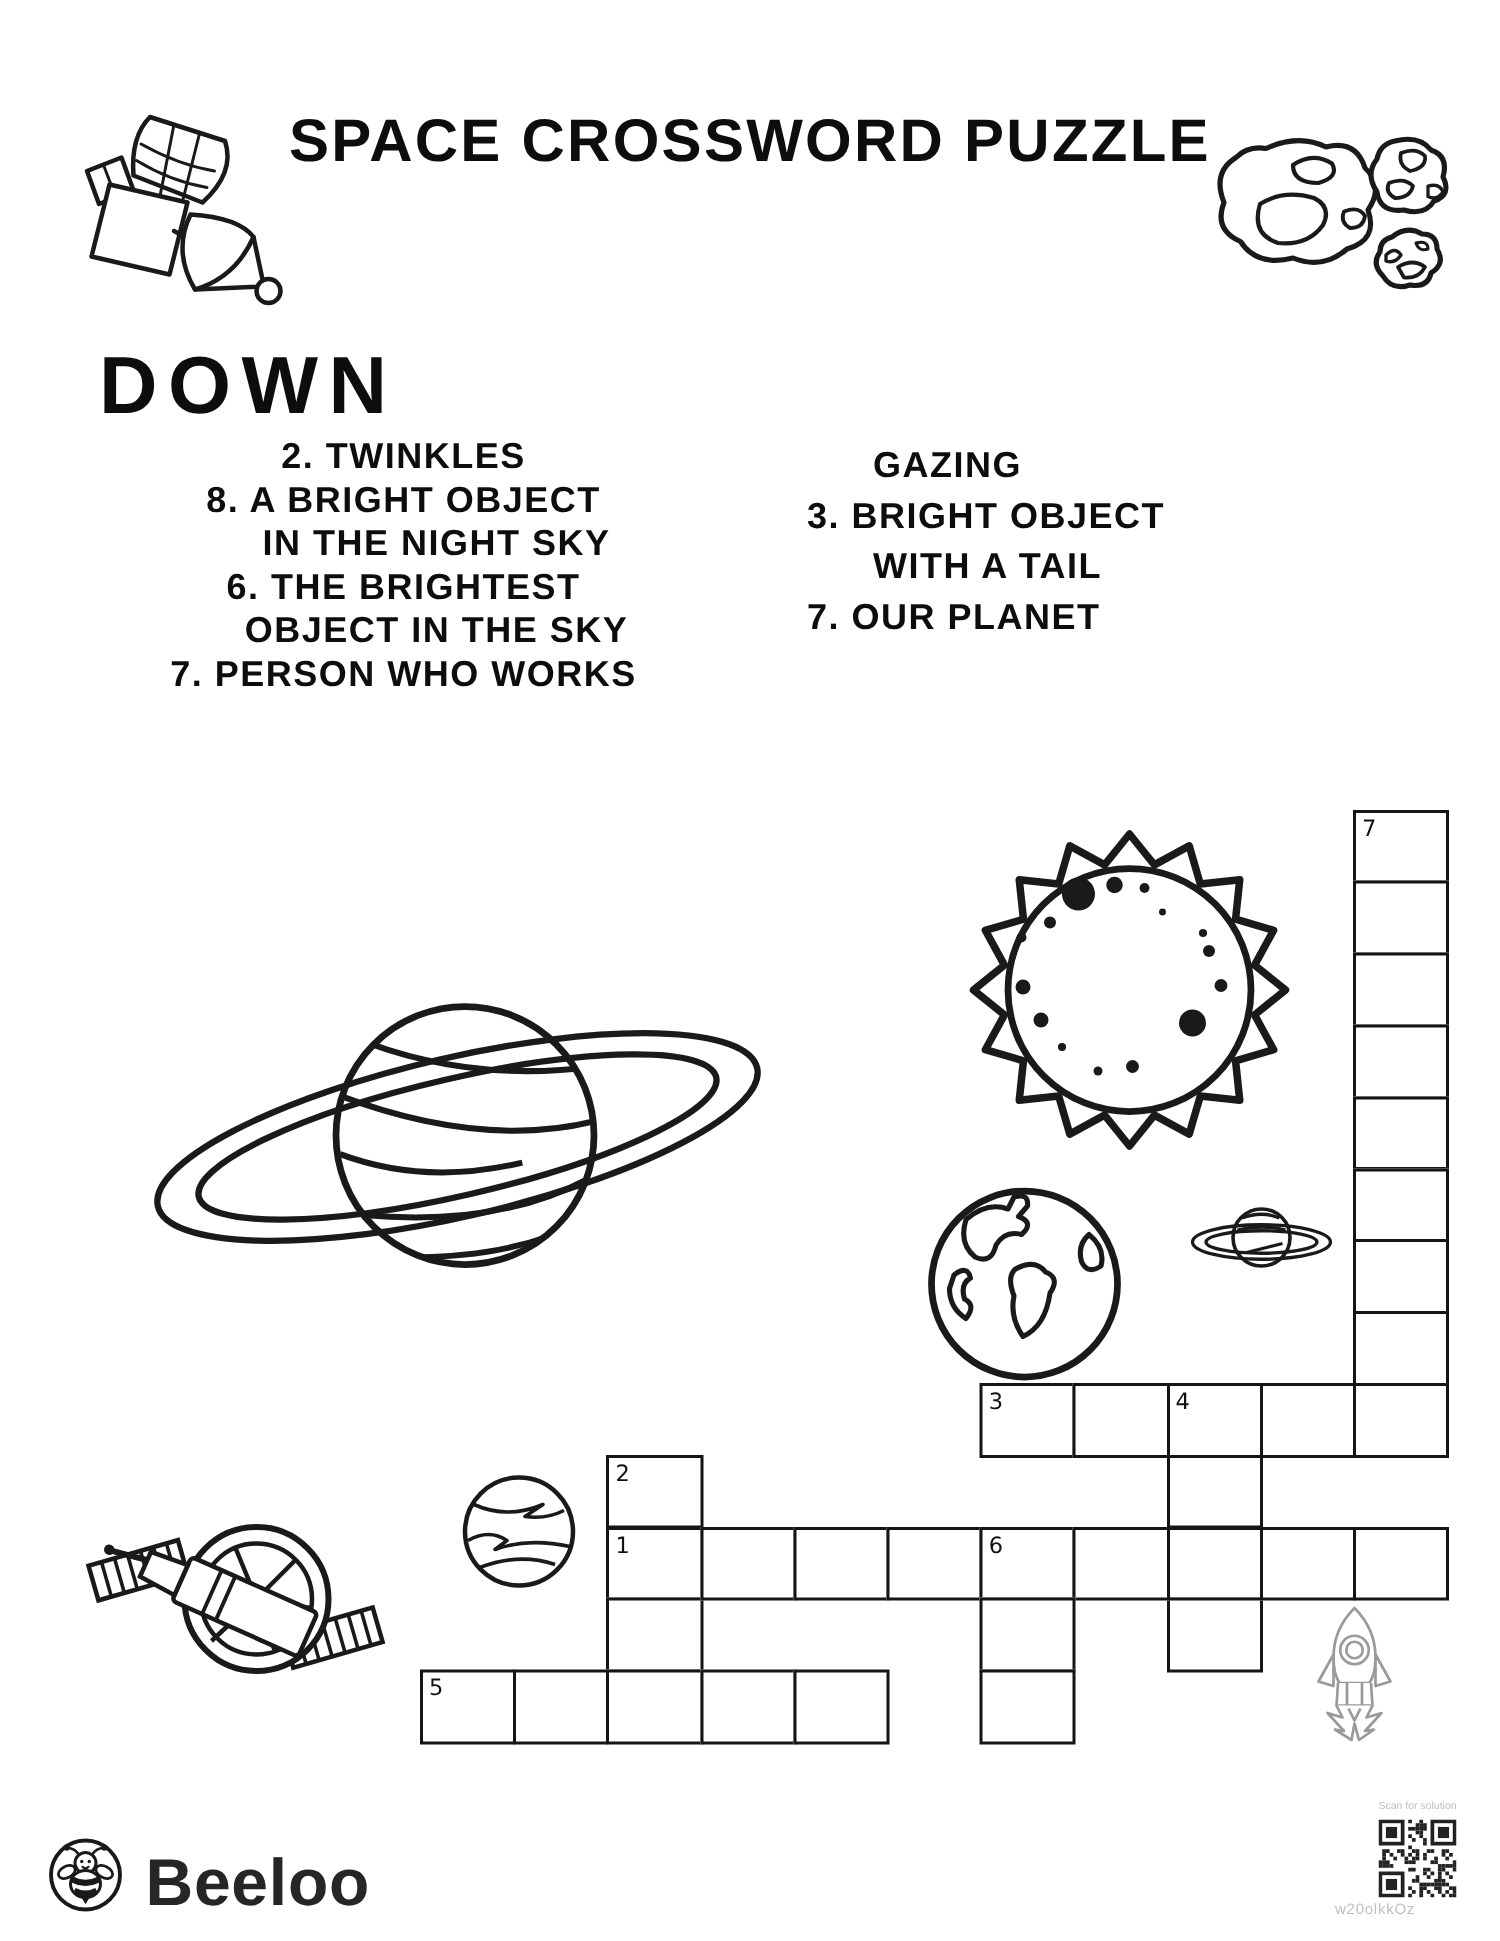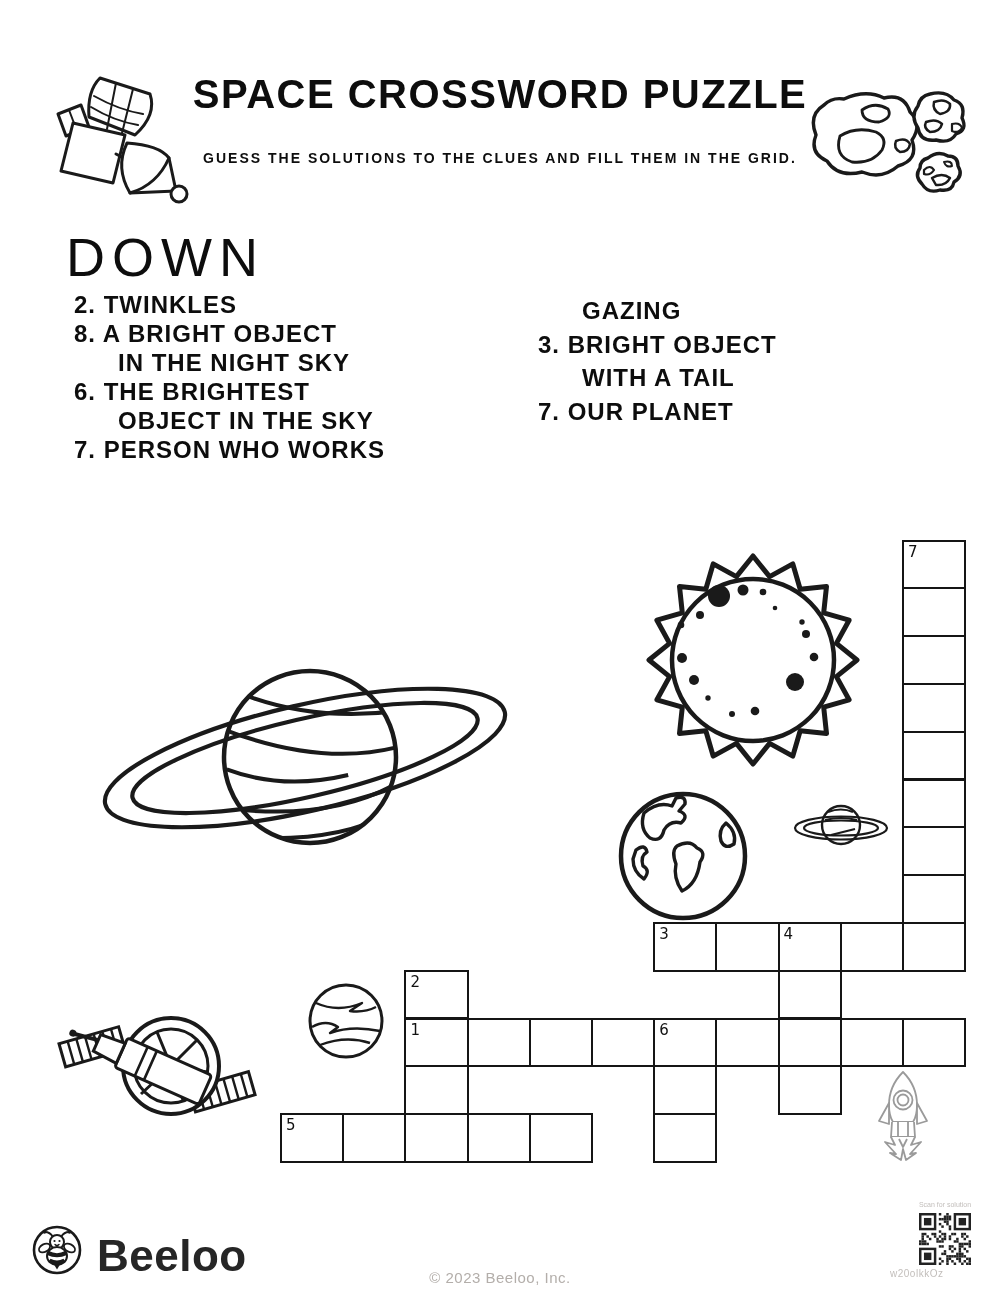--- a/index.html
+++ b/index.html
@@ -15,27 +15,27 @@
     text-align:center; font-size:40px; font-weight:bold;
     letter-spacing:1.5px; color:#0d0d0d; white-space:nowrap;
   }
   .subtitle {
     position:absolute; left:0; top:138px; width:1000px;
     text-align:center; font-size:14px; font-weight:bold;
     letter-spacing:2px; color:#0d0d0d; white-space:nowrap;
   }
   
   .clue-heading {
-    position:absolute; font-size:54px; font-weight:normal;
+    position:absolute; font-size:54px; font-weight:bold;
     letter-spacing:7px; color:#0d0d0d; white-space:nowrap;
   }
   #down-heading   { left:66px;  top:214px; }
   #across-heading { left:534px; top:214px; }
   .clue-list { position:absolute; font-size:24px; font-weight:bold; letter-spacing:1px; color:#0d0d0d; }
-  #down-clues   { left:74px;  top:278px; width:420px; }
+  #down-clues   { left:59px;  top:278px; width:420px;text-align:center; }
   #across-clues { left:538px; top:282px; width:420px; }
   #down-clues   .clue-line { line-height:29px; white-space:nowrap; }
   #across-clues .clue-line { line-height:33.5px; white-space:nowrap; }
   .clue-line.cont { padding-left:44px; }
   
   #crossword-grid { position:absolute; left:0; top:0; width:1000px; height:1294px; pointer-events:none; }
   .cell {
     position:absolute; width:64.2px; height:49.8px;
     border:2px solid #151515; background:#fff; pointer-events:auto;
   }
@@ -62,21 +62,20 @@
     position:absolute; left:890px; top:1256px; width:110px; 
     font-size:10px; color:#c2bebb; letter-spacing:0.5px;
   }
 </style>
 </head>
 <body>
 
 <div class="page">
 
   <div class="title">SPACE CROSSWORD PUZZLE</div>
-  <div class="subtitle">GUESS THE SOLUTIONS TO THE CLUES AND FILL THEM IN THE GRID.</div>
 
   <svg class="illus" style="left:38px; top:60px;" width="152" height="138" viewBox="0 0 152 138">
     <g fill="#fff" stroke="#1a1a1a" stroke-width="3" stroke-linejoin="round" stroke-linecap="round">
       <path d="M62 6 L112 22 Q119 43 97 63 L51 45 Q49 19 62 6 Z"></path>
       <g stroke-width="2" fill="none">
         <path d="M78 11 L69 57"></path>
           <path d="M95 17 L84 61"></path>
         <path d="M56 24 Q81 38 105 42"></path>
           <path d="M53 35 Q76 49 100 53"></path>
       </g>
@@ -299,21 +298,20 @@
     <circle cx="26" cy="18" r="7" fill="#fff" stroke="#1a1a1a" stroke-width="2"></circle>
     <circle cx="23.5" cy="17" r="1.1" fill="#1a1a1a"></circle>
     <circle cx="28.5" cy="17" r="1.1" fill="#1a1a1a"></circle>
     <path d="M24 20.5 Q26 22.5 28 20.5" fill="none" stroke="#1a1a1a" stroke-width="1.4" stroke-linecap="round"></path>
     <ellipse cx="26" cy="32" rx="10" ry="9" fill="#fff" stroke="#1a1a1a" stroke-width="2"></ellipse>
     <path d="M17 29 Q26 33.5 35 29" fill="none" stroke="#1a1a1a" stroke-width="4.2"></path>
     <path d="M18.5 36.5 Q26 40.5 33.5 36.5" fill="none" stroke="#1a1a1a" stroke-width="4.2"></path>
     <path d="M23 40.5 L26 45.5 L29 40.5" fill="#1a1a1a" stroke="none"></path>
   </svg>
   <div class="brand-text">Beeloo</div>
-  <div class="copyright">© 2023 Beeloo, Inc.</div>
 
   <div class="qr-label-top">Scan for solution</div>
   <svg class="illus" style="left:919px; top:1201px;" width="52" height="52" viewBox="0 0 52 52">
     <rect x="0" y="0" width="52" height="52" fill="#fff"></rect>
     <g id="qr-modules" fill="#222">
         <rect x="19.81" y="0.00" width="2.48" height="2.48"></rect>
         <rect x="27.24" y="0.00" width="2.48" height="2.48"></rect>
         <rect x="24.76" y="2.48" width="2.48" height="2.48"></rect>
         <rect x="27.24" y="2.48" width="2.48" height="2.48"></rect>
         <rect x="29.71" y="2.48" width="2.48" height="2.48"></rect>

